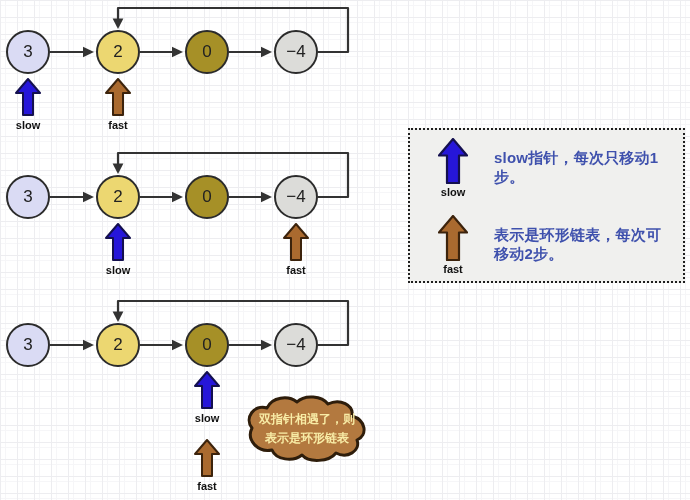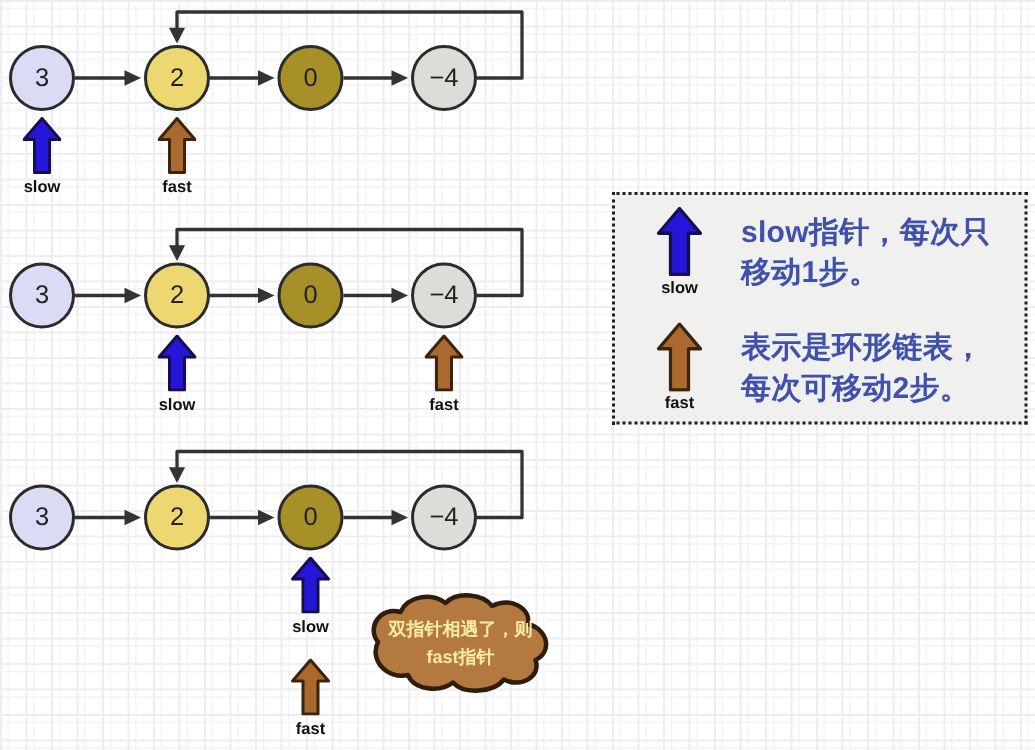--- a/index.html
+++ b/index.html
@@ -29,21 +29,21 @@
   .block-arrow{display:block;}
   .block-arrow polygon{stroke-width:2;stroke-linejoin:round;}
   .plabel{font-size:11px;font-weight:600;color:#111;white-space:nowrap;}
   .legend{
     position:absolute;left:408px;top:128px;width:277px;height:155px;box-sizing:border-box;
     background:#f0f0ee;border:2px dotted #1f1f1f;
   }
   .legend-group{position:absolute;left:14px;right:8px;display:flex;align-items:center;gap:12px;}
   .legend-arrow-col{width:58px;display:flex;flex-direction:column;align-items:center;gap:2px;}
   .legend-arrow-col .block-arrow polygon{stroke-width:2.2;}
-  .legend-text{flex:1;font-size:20px;font-weight:600;letter-spacing:.2px;}
+  .legend-text{flex:1;font-size:15px;font-weight:600;letter-spacing:.2px;}
   .cloud{position:absolute;left:240px;top:394px;width:134px;height:70px;}
   .cloud svg{position:absolute;left:0;top:0;}
   .cloud-shape{stroke-width:3;stroke-linejoin:round;}
   .cloud-text{
     position:absolute;inset:0;display:flex;flex-direction:column;align-items:center;justify-content:center;
     font-size:12px;font-weight:bold;line-height:1.55;text-align:center;
   }
 </style>
 </head>
 <body>
@@ -184,17 +184,17 @@
       <div class="legend-text" style="color: rgb(63, 81, 173);">表示是环形链表，每次可移动2步。</div>
     </div>
   </div>
 
   <div class="cloud">
     <svg width="134" height="70" viewBox="0 0 134 70">
       <path class="cloud-shape" d="M12,34 C4,24 14,10 27,14 C32,3 48,1 57,8 C65,0 82,2 88,10 C100,4 114,11 112,22 C126,26 128,41 117,46 C121,57 107,65 96,59 C89,68 69,69 62,61 C53,68 36,66 32,56 C18,59 6,46 12,34 Z" style="fill: rgb(179, 121, 63); stroke: rgb(46, 29, 11);"></path>
     </svg>
     <div class="cloud-text" style="color: rgb(248, 236, 166);">
       <div>双指针相遇了，则</div>
-      <div>fast指针</div>
+      <div>表示是环形链表</div>
     </div>
   </div>
 
 </div>
 
 </body></html>

